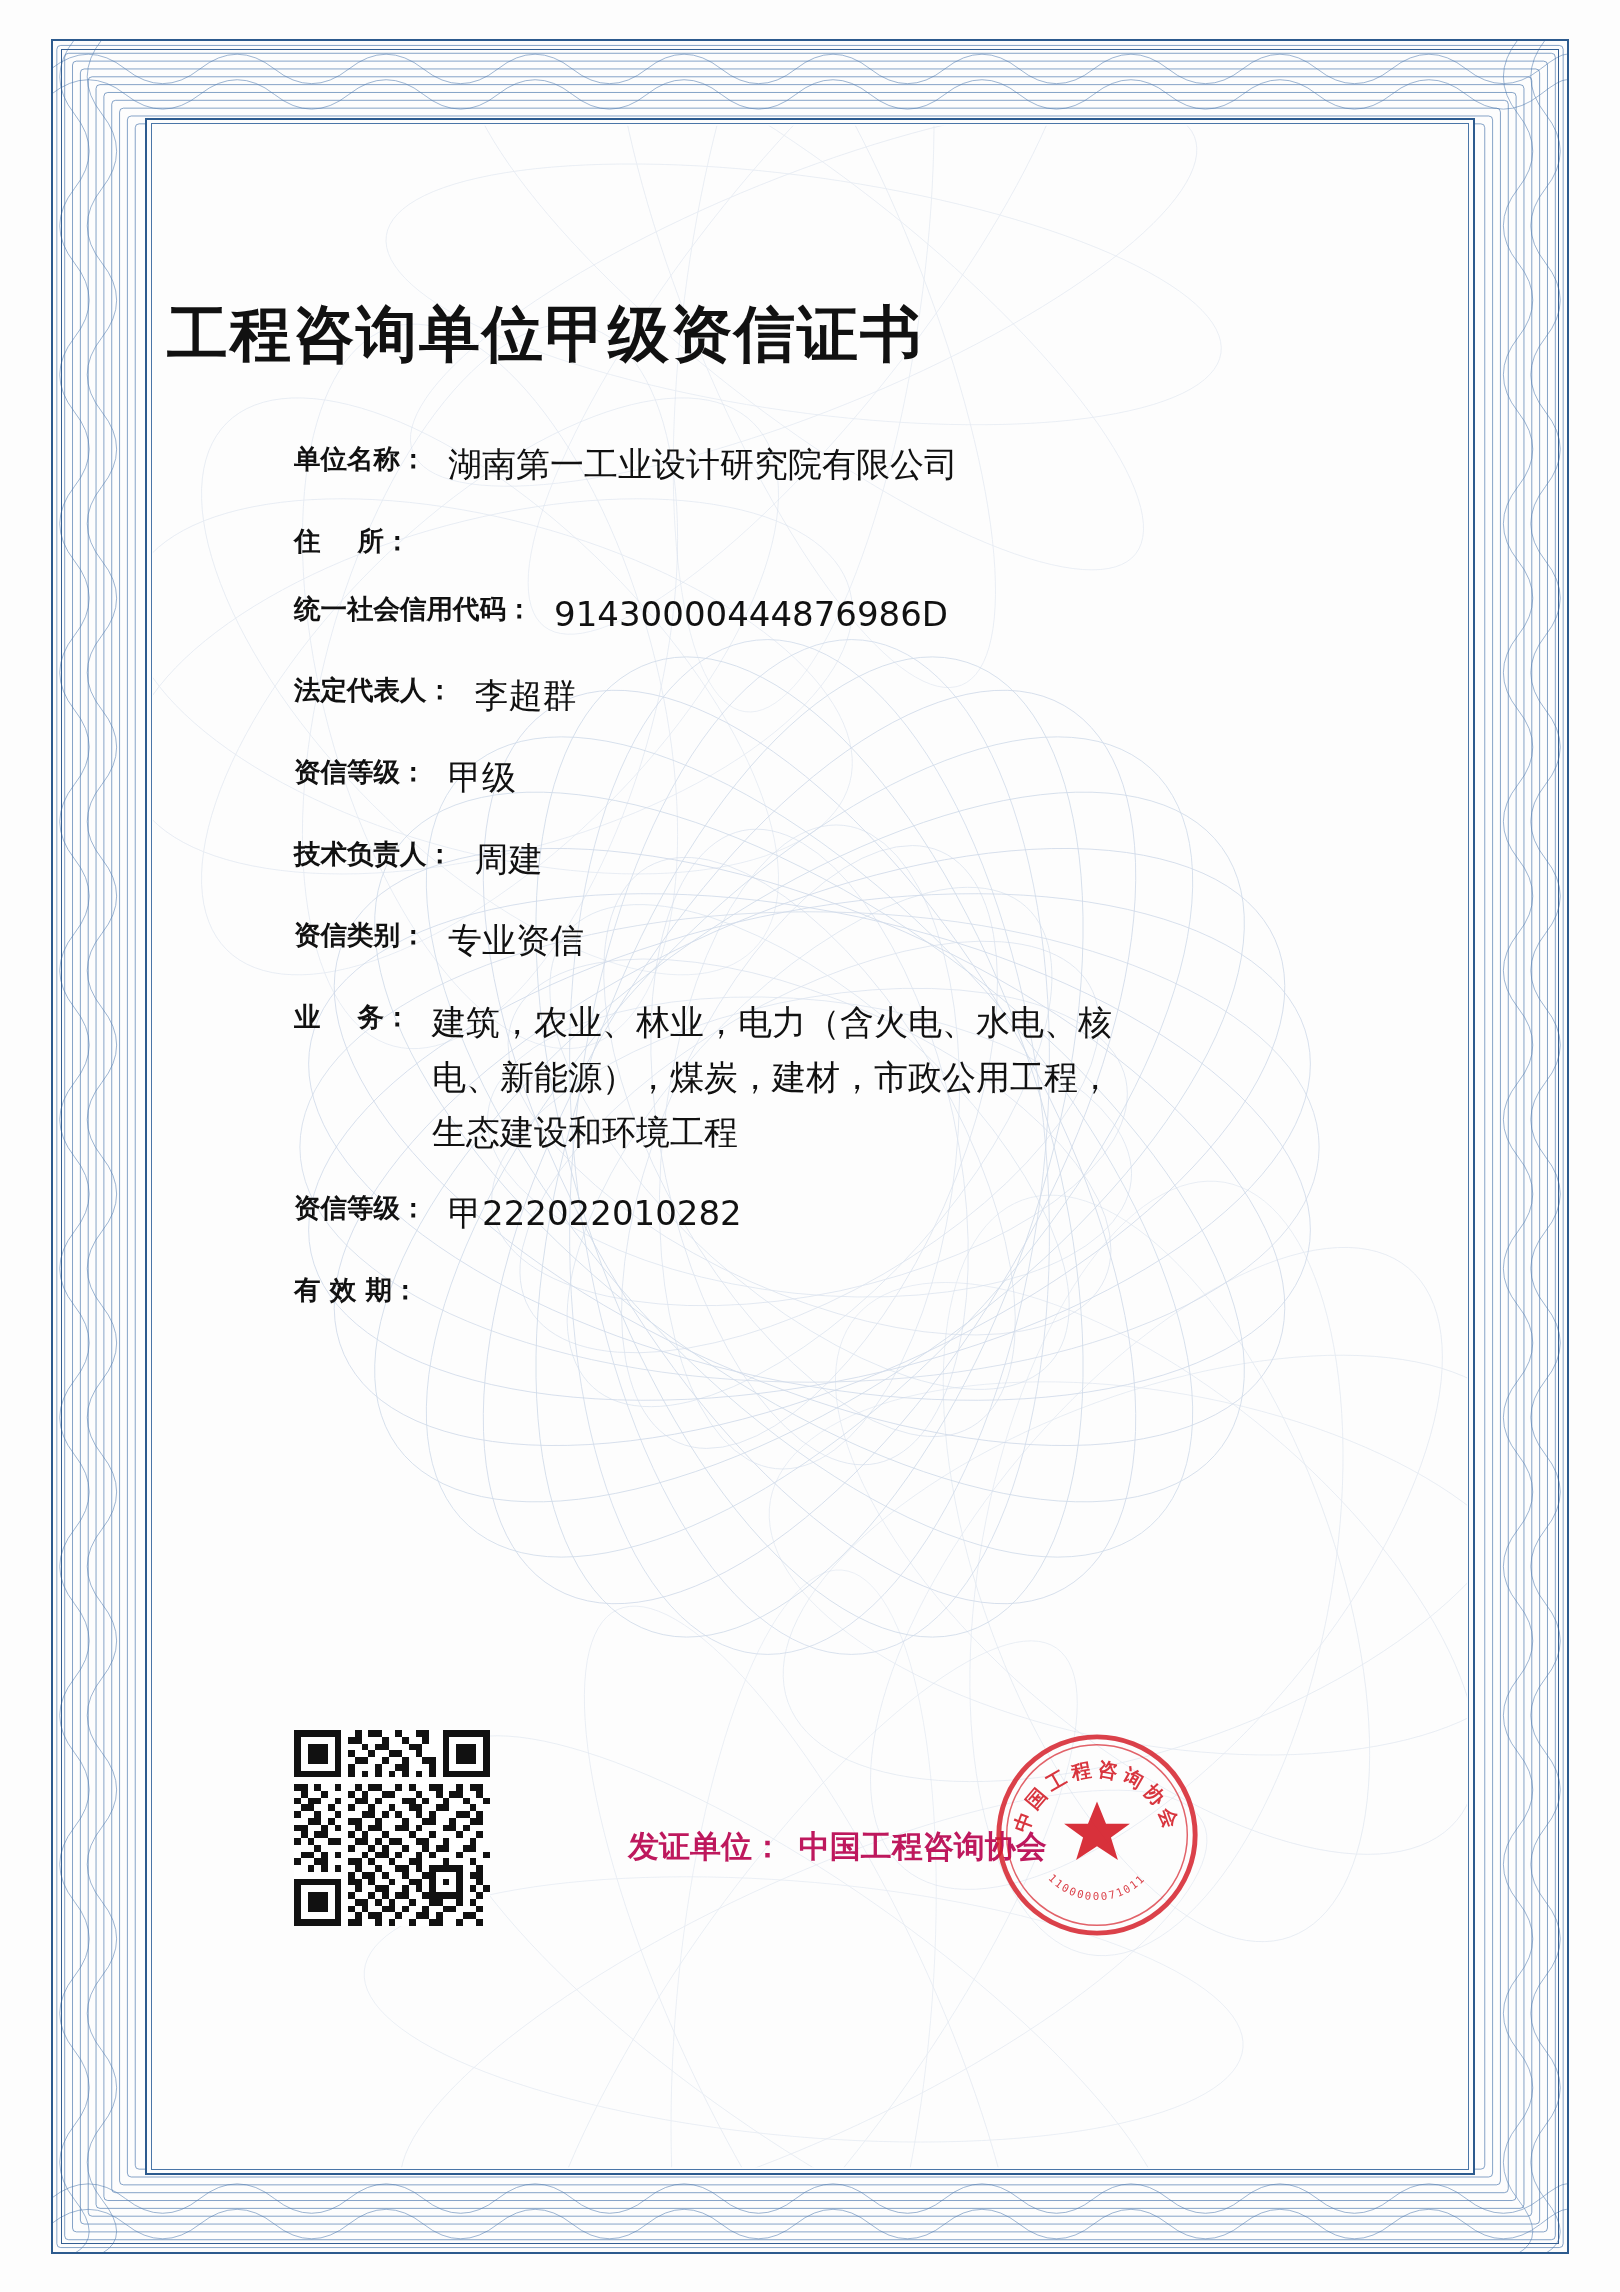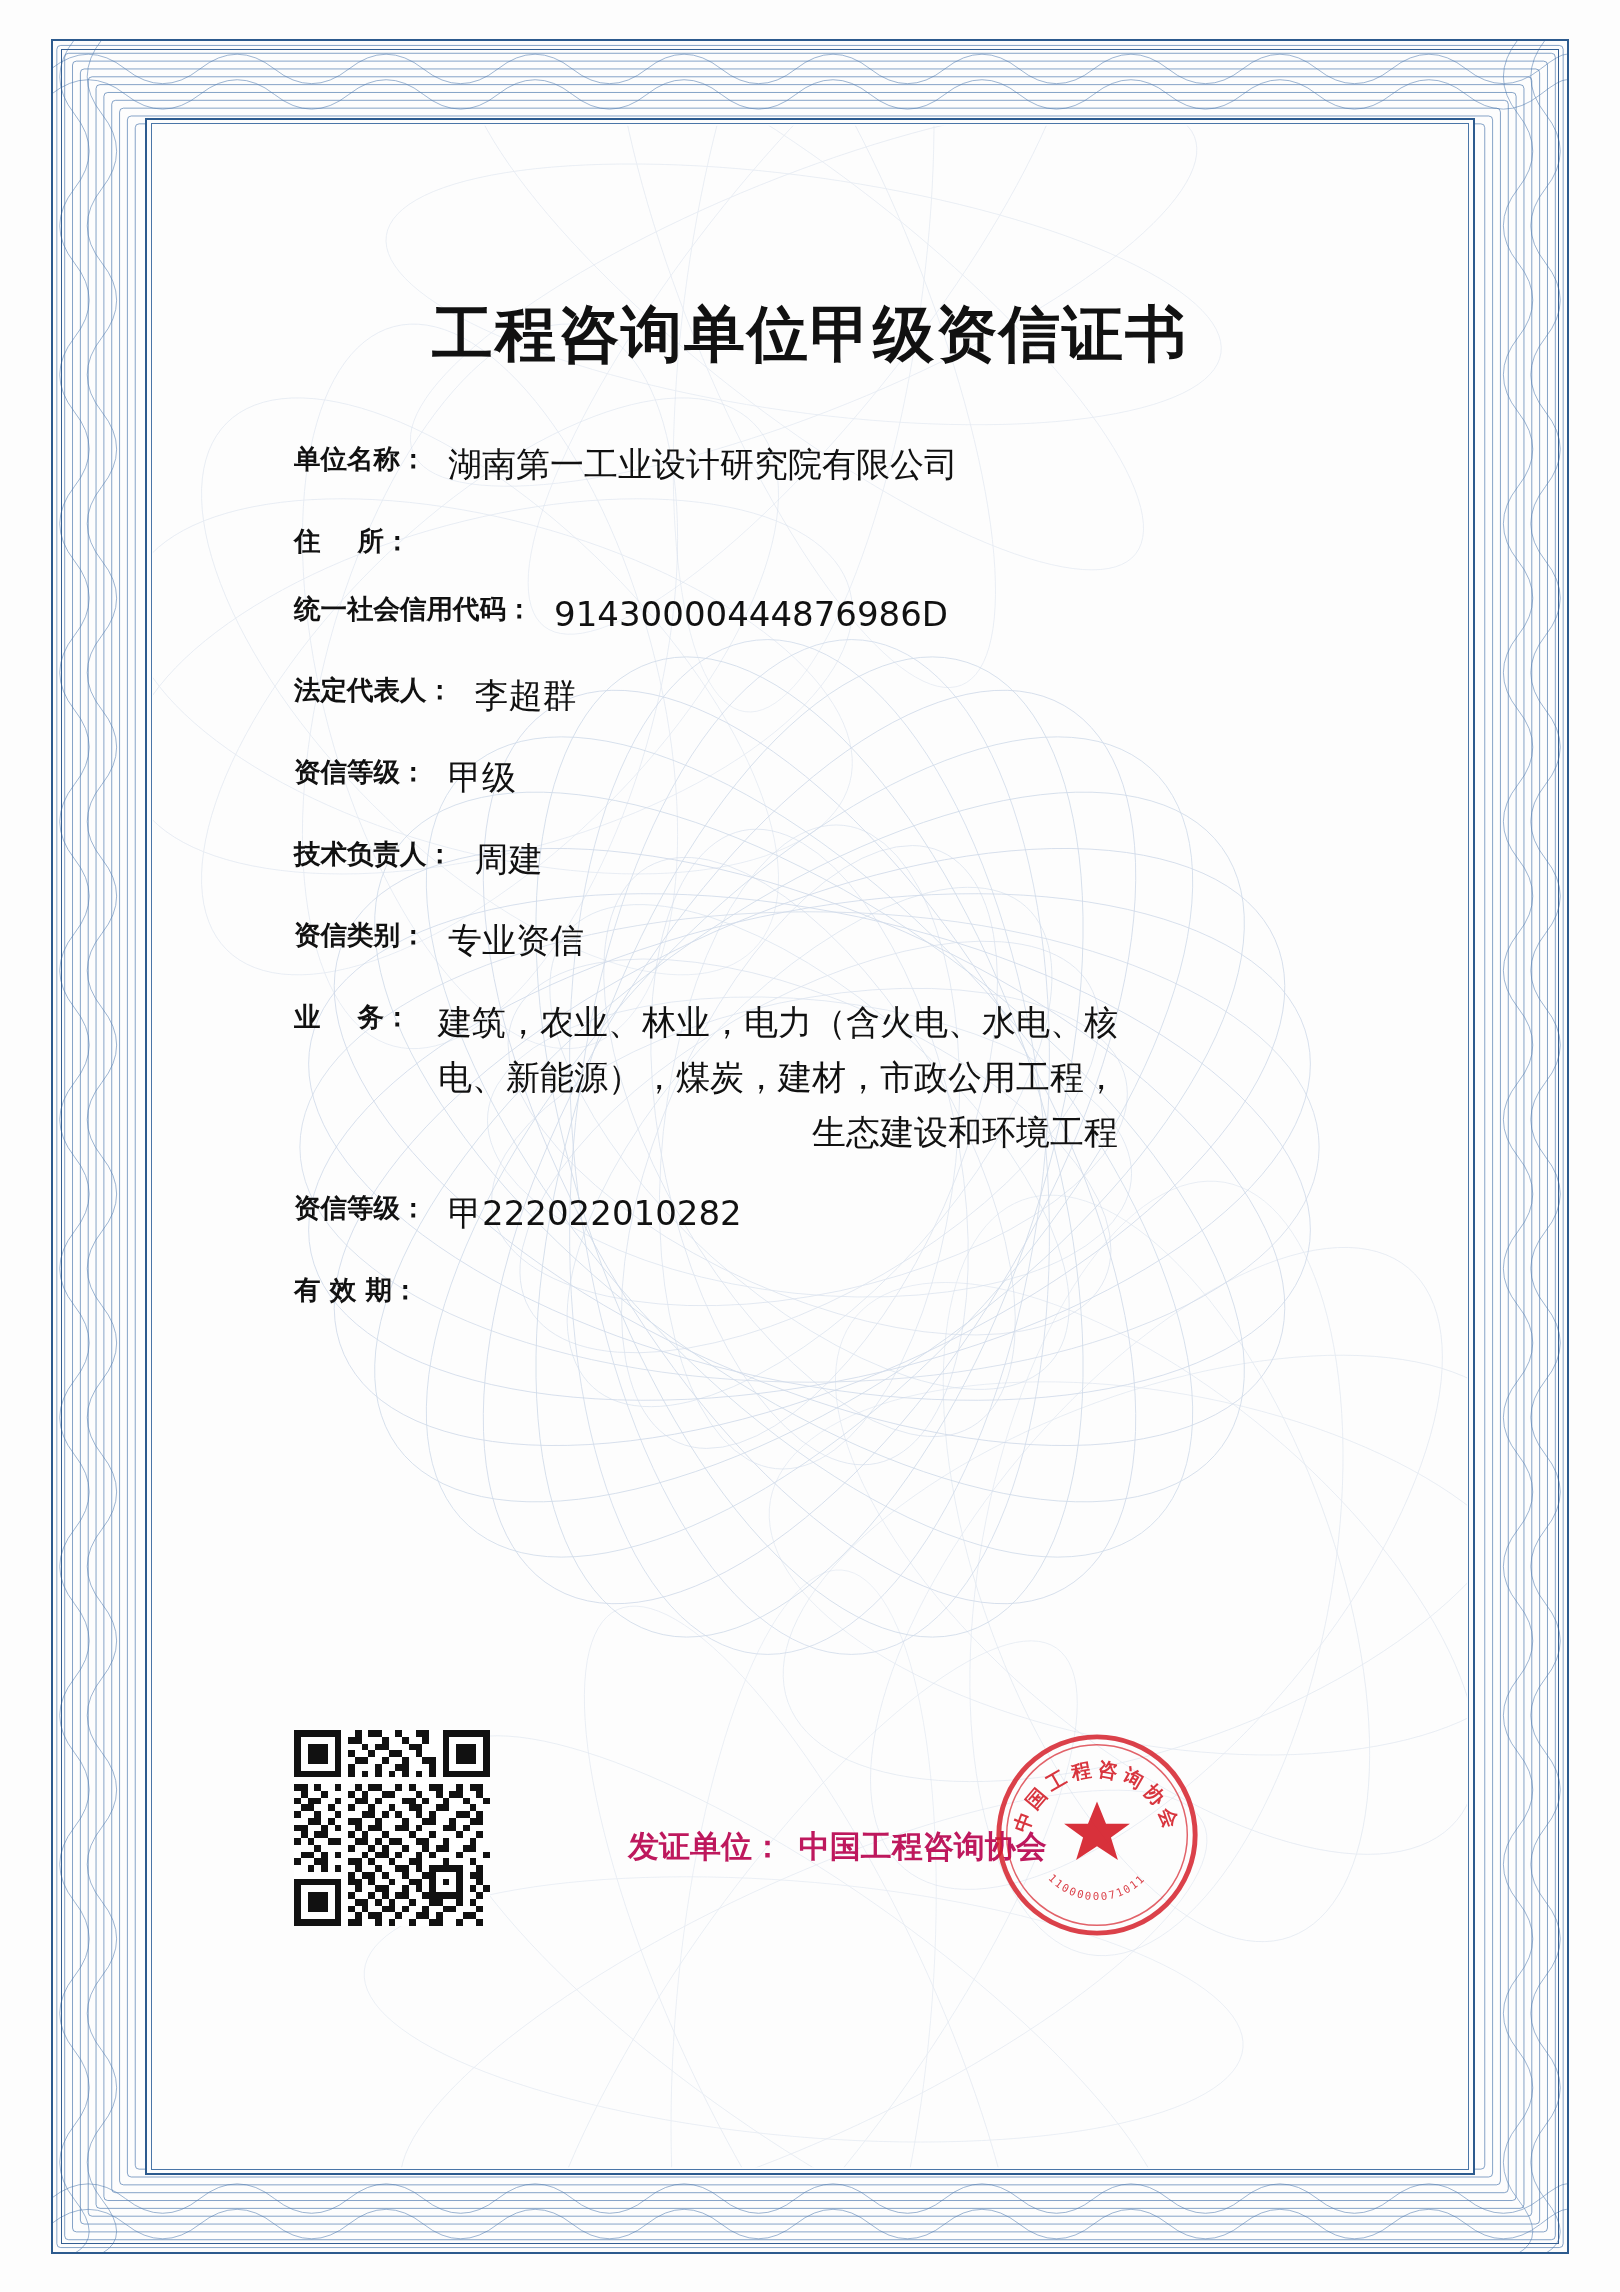--- a/index.html
+++ b/index.html
@@ -65,35 +65,34 @@
   
   .content {
     position: absolute;
     left: 167px;
     top: 137px;
     right: 167px;
     bottom: 137px;
   }
 
   .title {
-    text-align: center;
+    text-align: left;
     font-family: "DejaVu Sans", "Liberation Sans", sans-serif;
     font-weight: bold;
     font-size: 61px;
     letter-spacing: 2px;
     color: #111111;
     margin-top: 157px;
     white-space: nowrap;
   }
 
   .fields {
     margin-top: 61px;
     padding-left: 127px;
     padding-right: 39px;
-    text-align: right;
   }
 
   .field-row {
     display: flex;
     align-items: flex-start;
     margin-bottom: 26.5px;
   }
   .field-label {
     font-family: "DejaVu Sans", "Liberation Sans", sans-serif;
     font-weight: bold;

